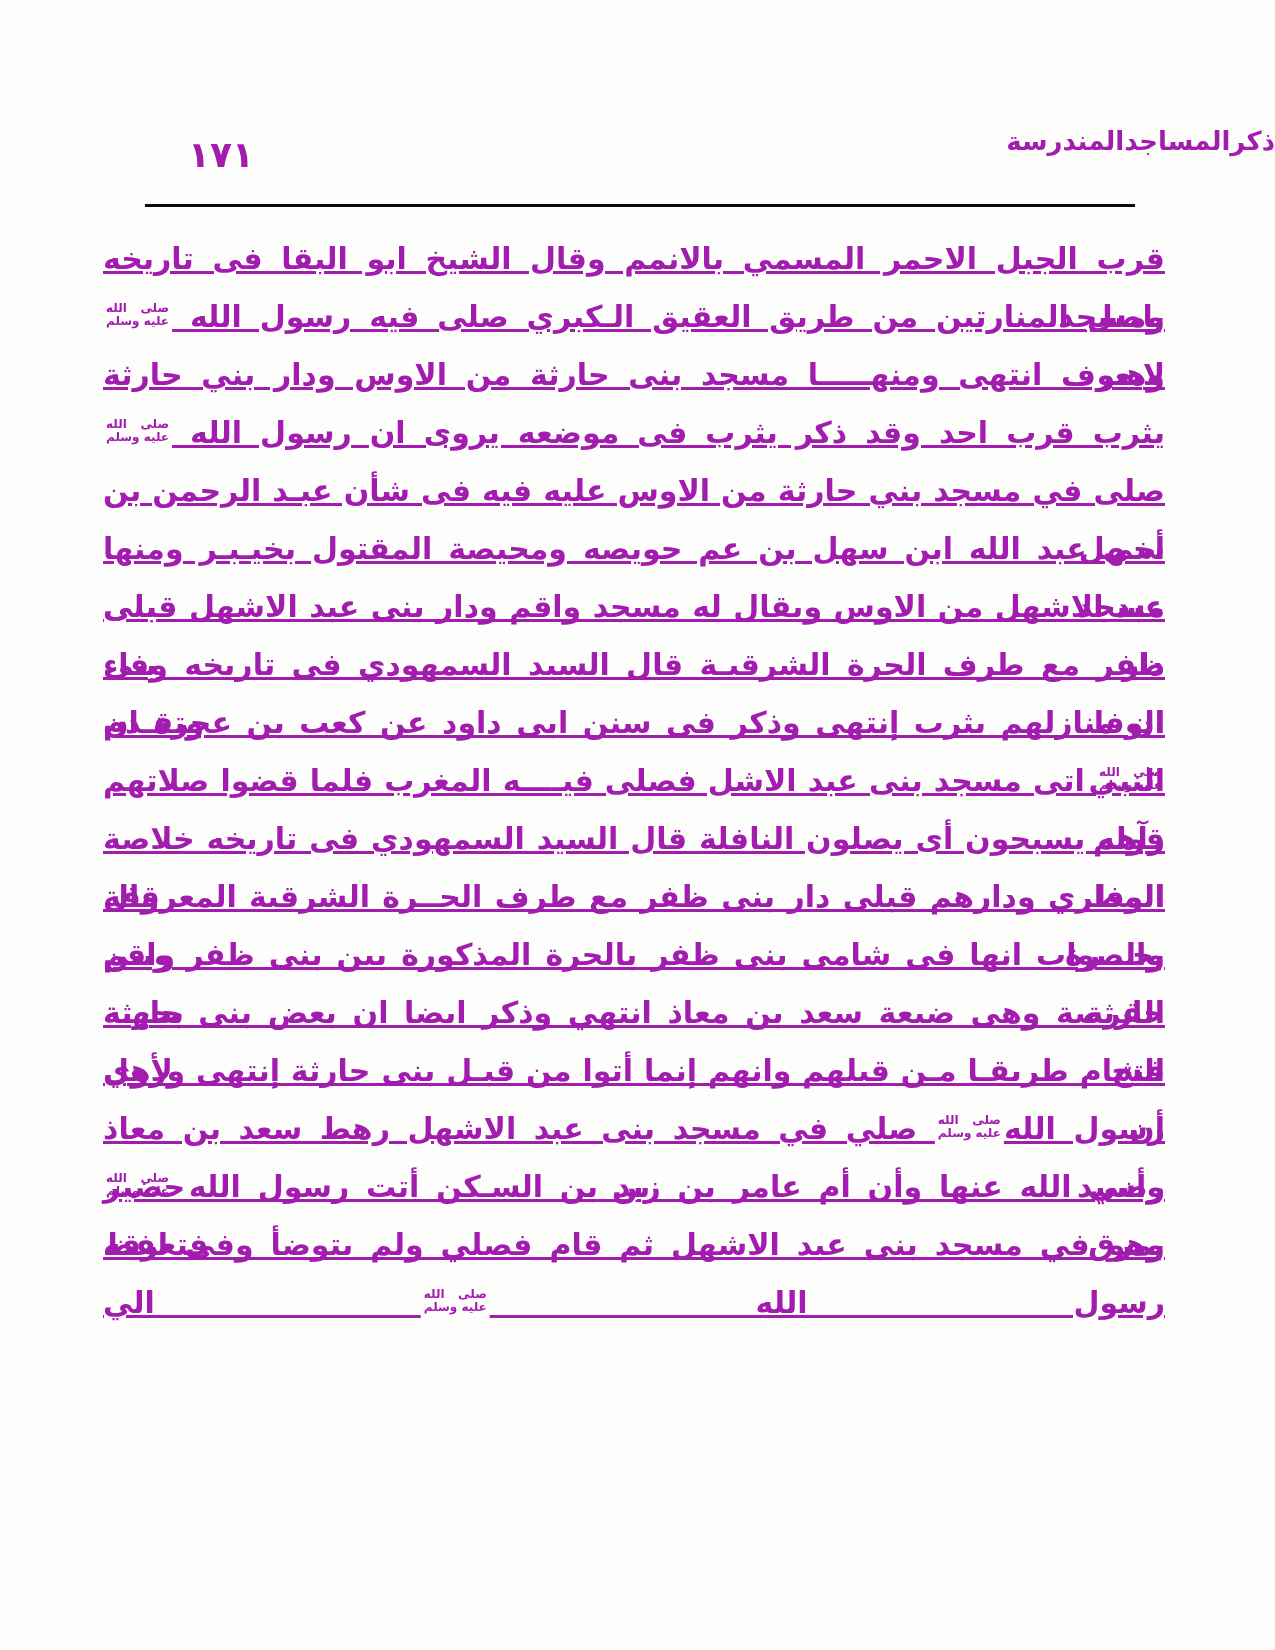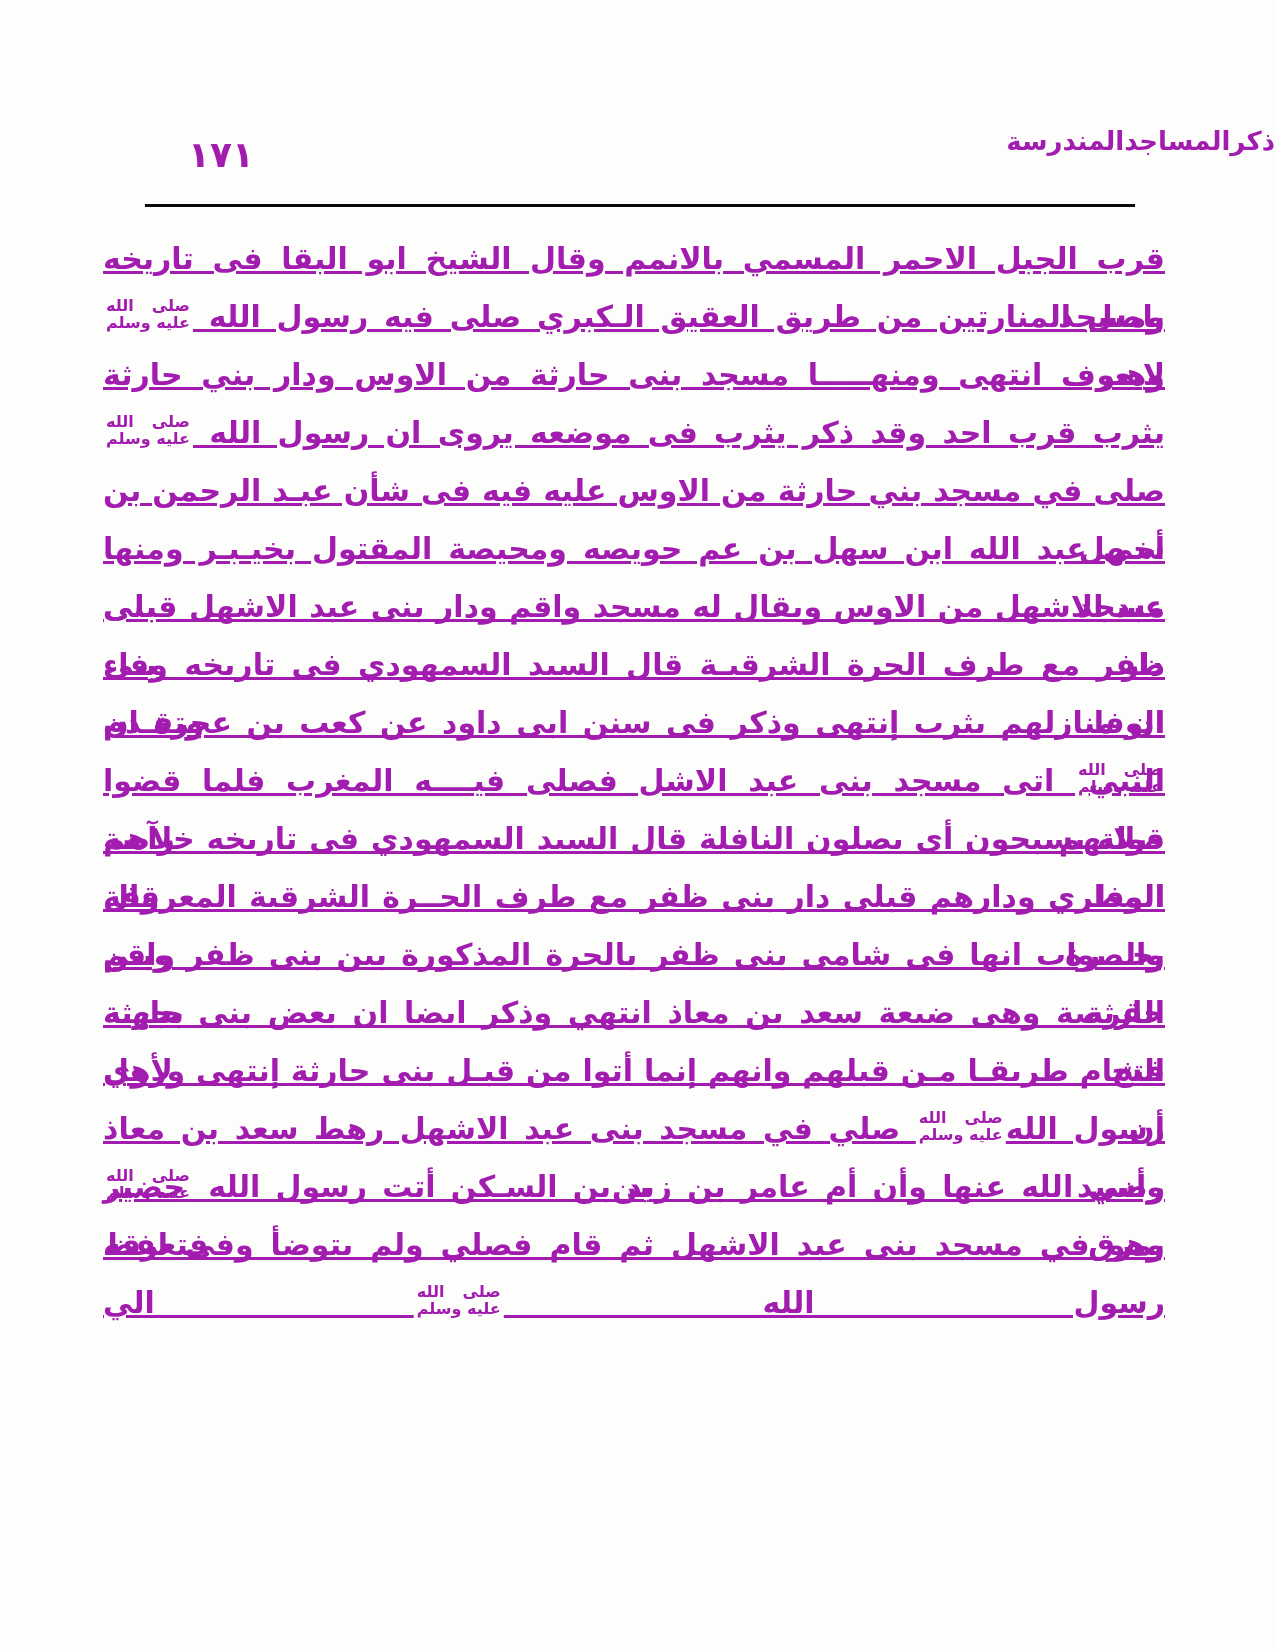--- a/index.html
+++ b/index.html
@@ -42,21 +42,21 @@
     height:58px;
     line-height:58px;
     text-align:justify;
     text-align-last:justify;
     overflow:visible;
   }
   .honorific{
     display:inline-block;
     vertical-align:middle;
     text-align:center;
-    font-size:16px;
+    font-size:12px;
     font-weight:bold;
     line-height:1.05;
     margin:0 3px;
     transform:translateY(-4px);
   }
   .honorific span{display:block;}
 </style>
 </head>
 <body>
 

